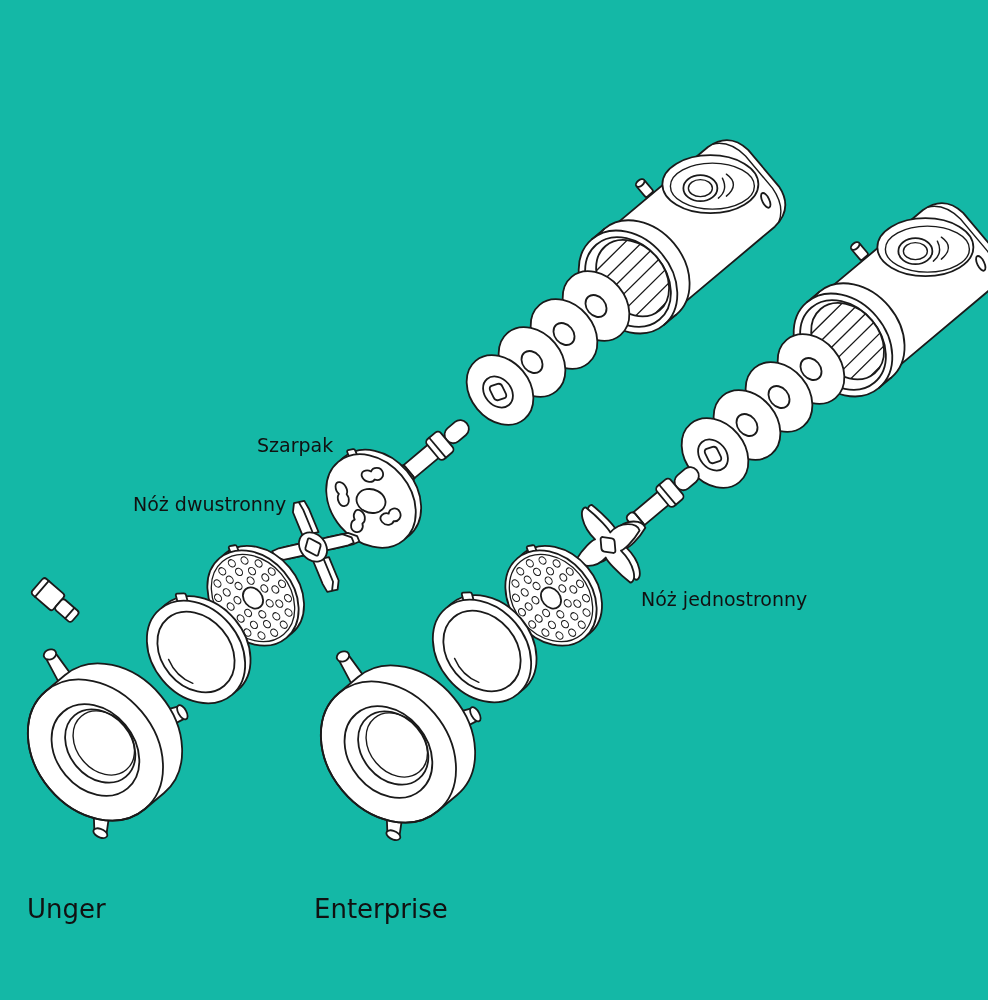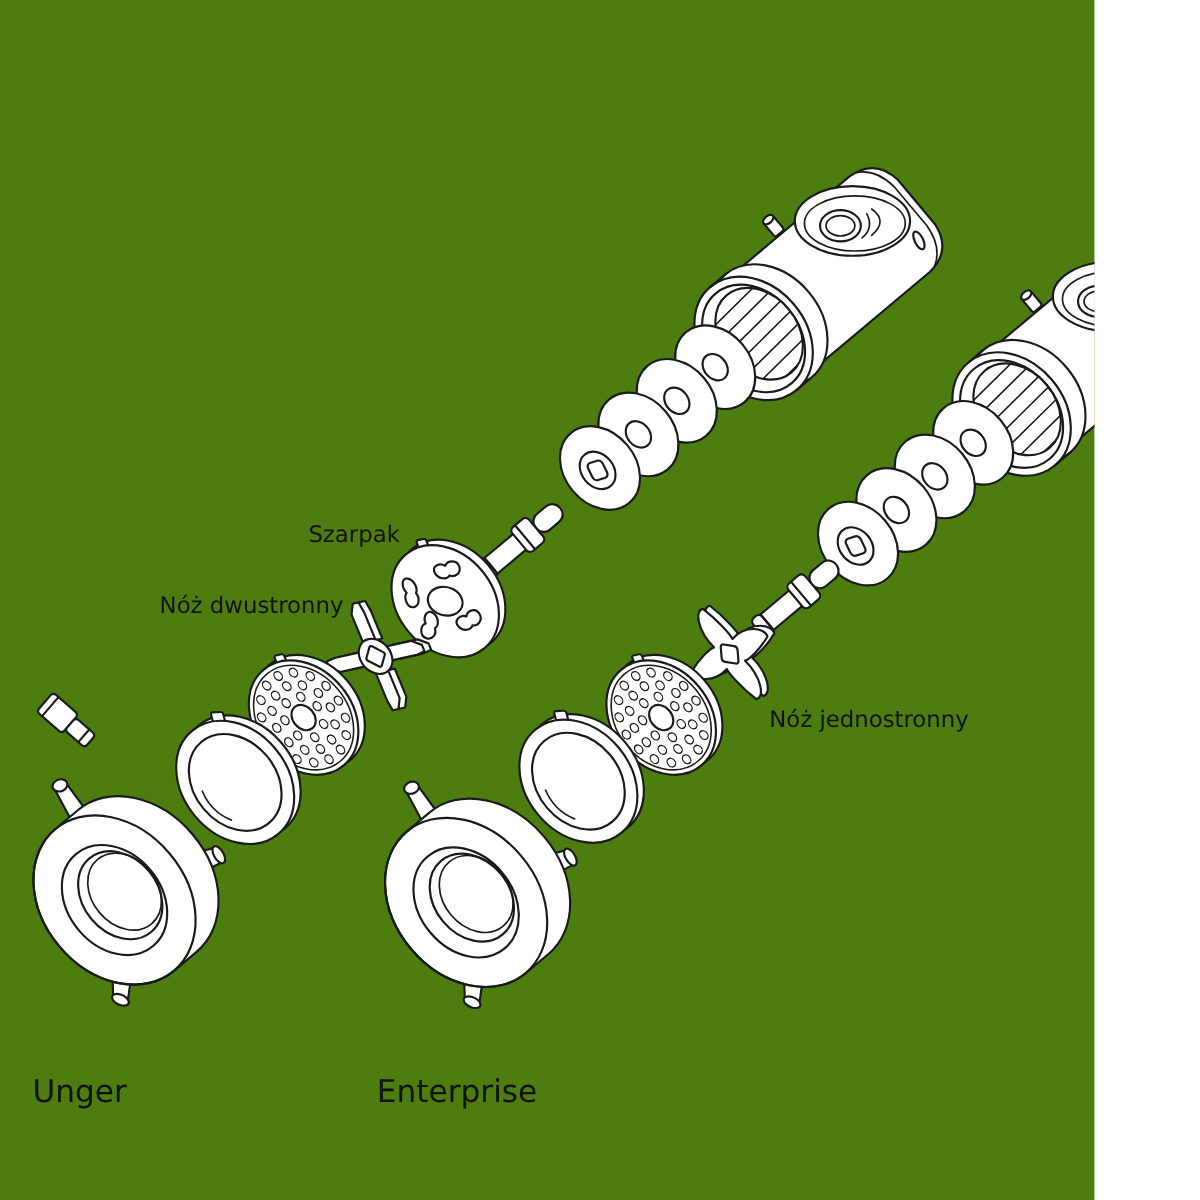--- a/index.html
+++ b/index.html
@@ -1,16 +1,16 @@
 <!DOCTYPE html>
 <html><head>
 <meta charset="utf-8">
 <style>
   html,body{margin:0;padding:0;background:#ffffff;}
-  .stage{position:relative;width:912px;height:1000px;background:#4d7c0f;overflow:hidden;text-decoration:underline;}
+  .stage{position:relative;width:988px;height:1000px;background:#14b8a6;overflow:hidden;text-decoration:underline;}
   svg{display:block;}
   .s{stroke:#1a1a1a;stroke-width:1.8;stroke-linejoin:round;stroke-linecap:round;vector-effect:non-scaling-stroke;}
   .lbl{font-family:"DejaVu Sans","Liberation Sans",sans-serif;font-size:19px;fill:#111111;}
   .lbl-big{font-family:"DejaVu Sans","Liberation Sans",sans-serif;font-size:26px;fill:#111111;}
 </style>
 </head>
 <body>
 
 <div class="stage">
 <svg width="1000" height="1000" viewBox="0 0 1000 1000">

